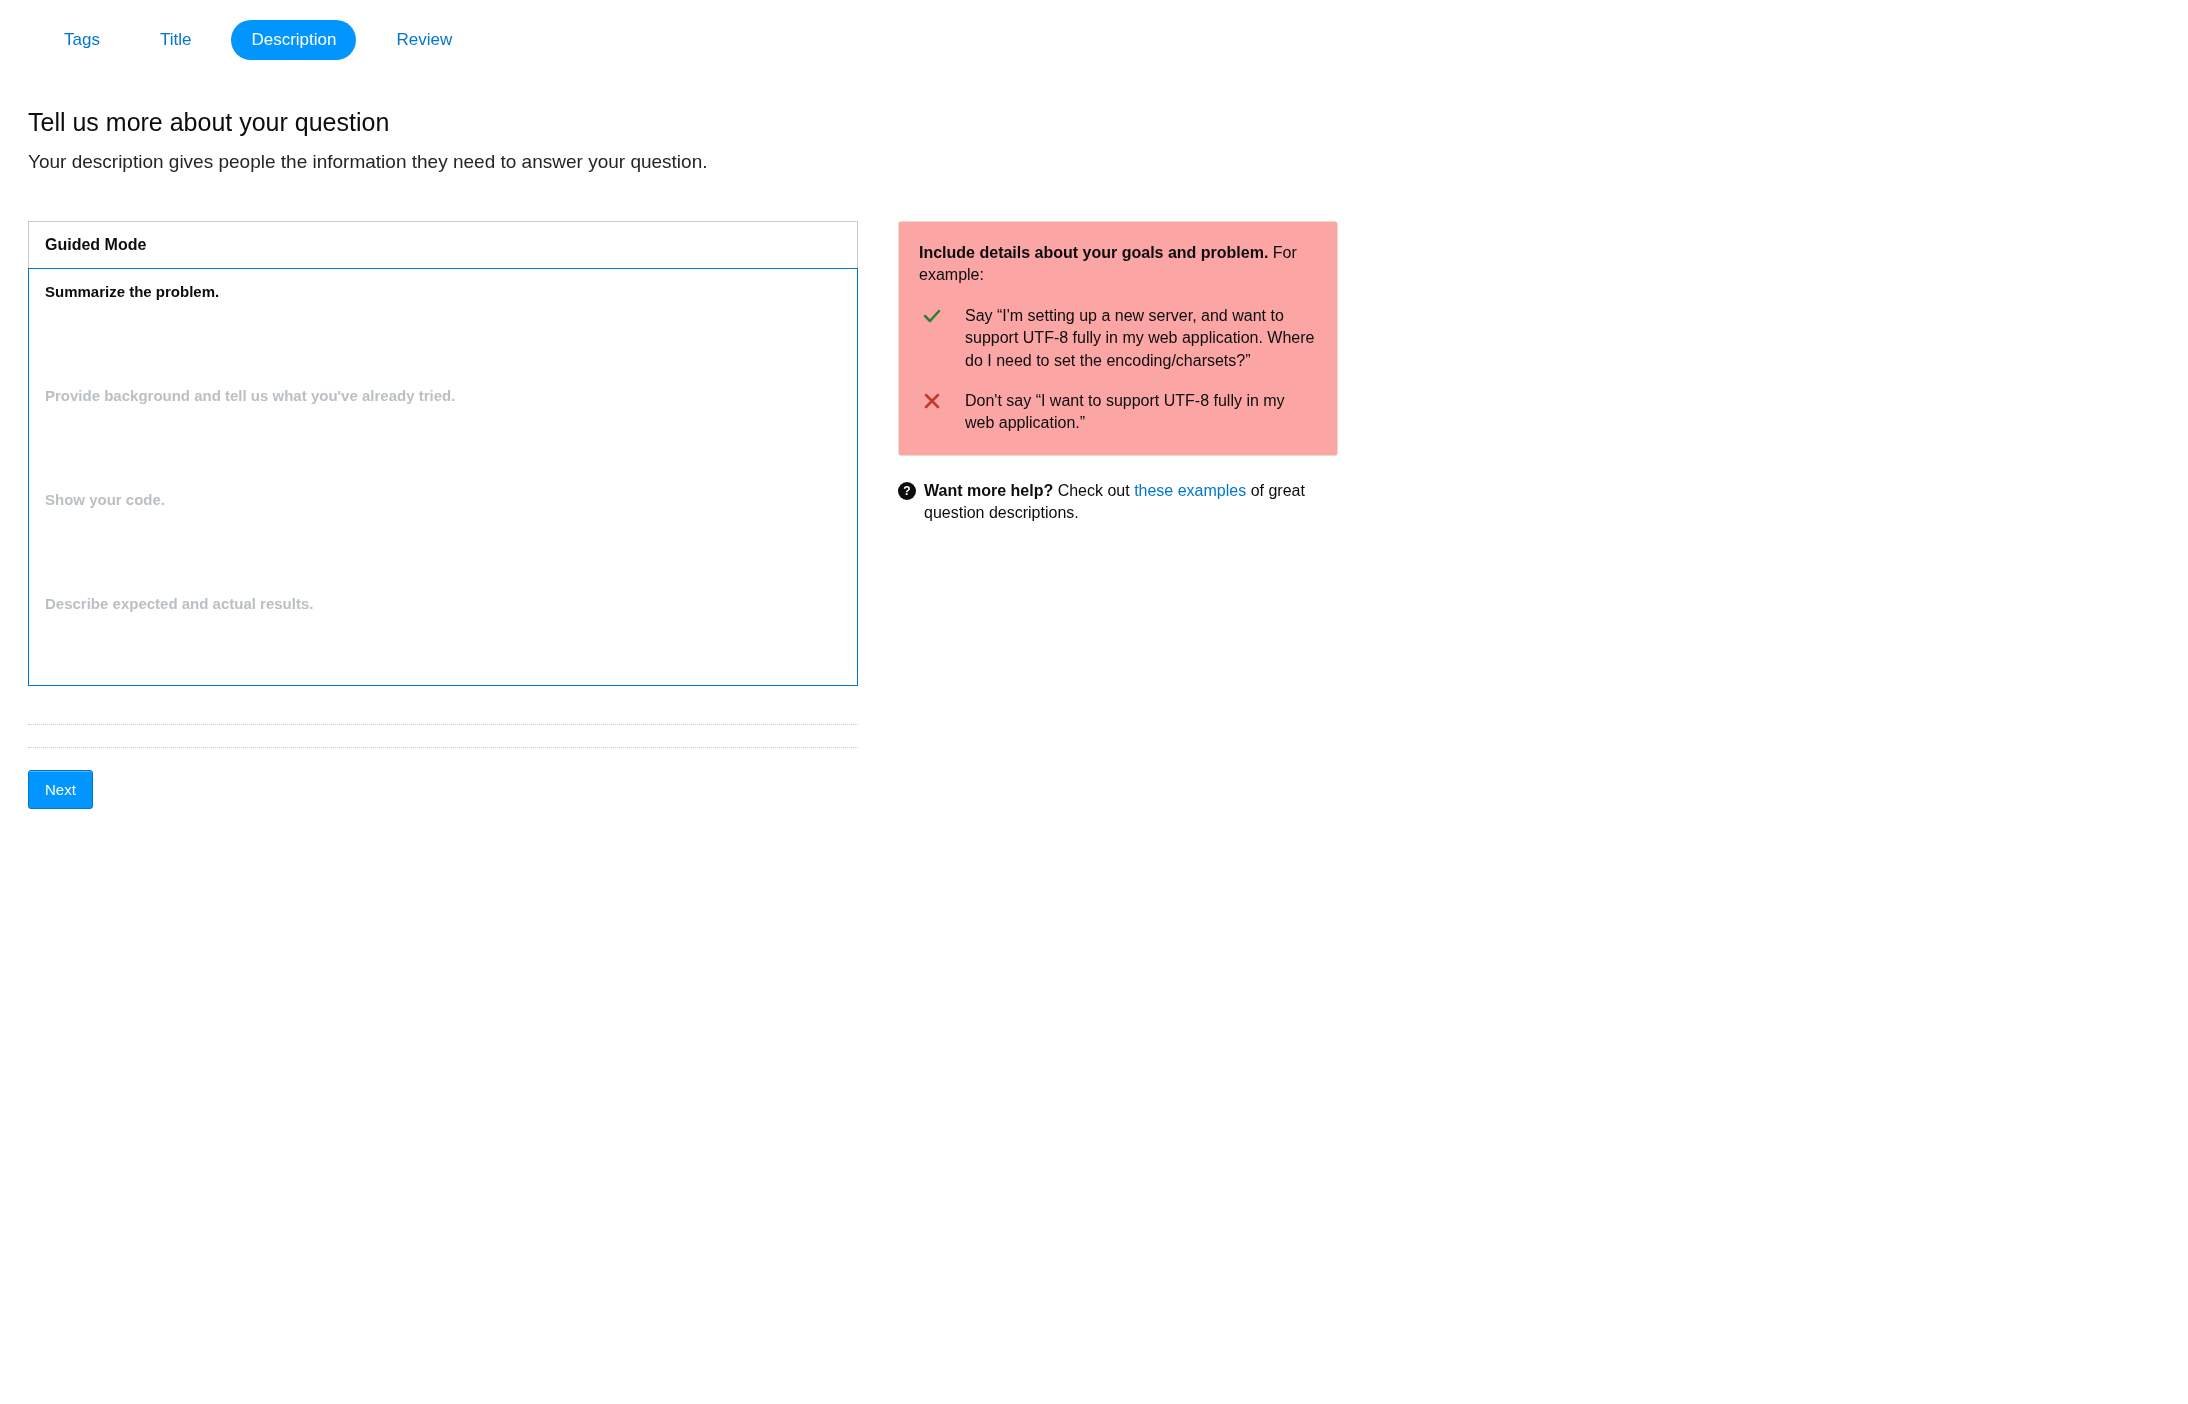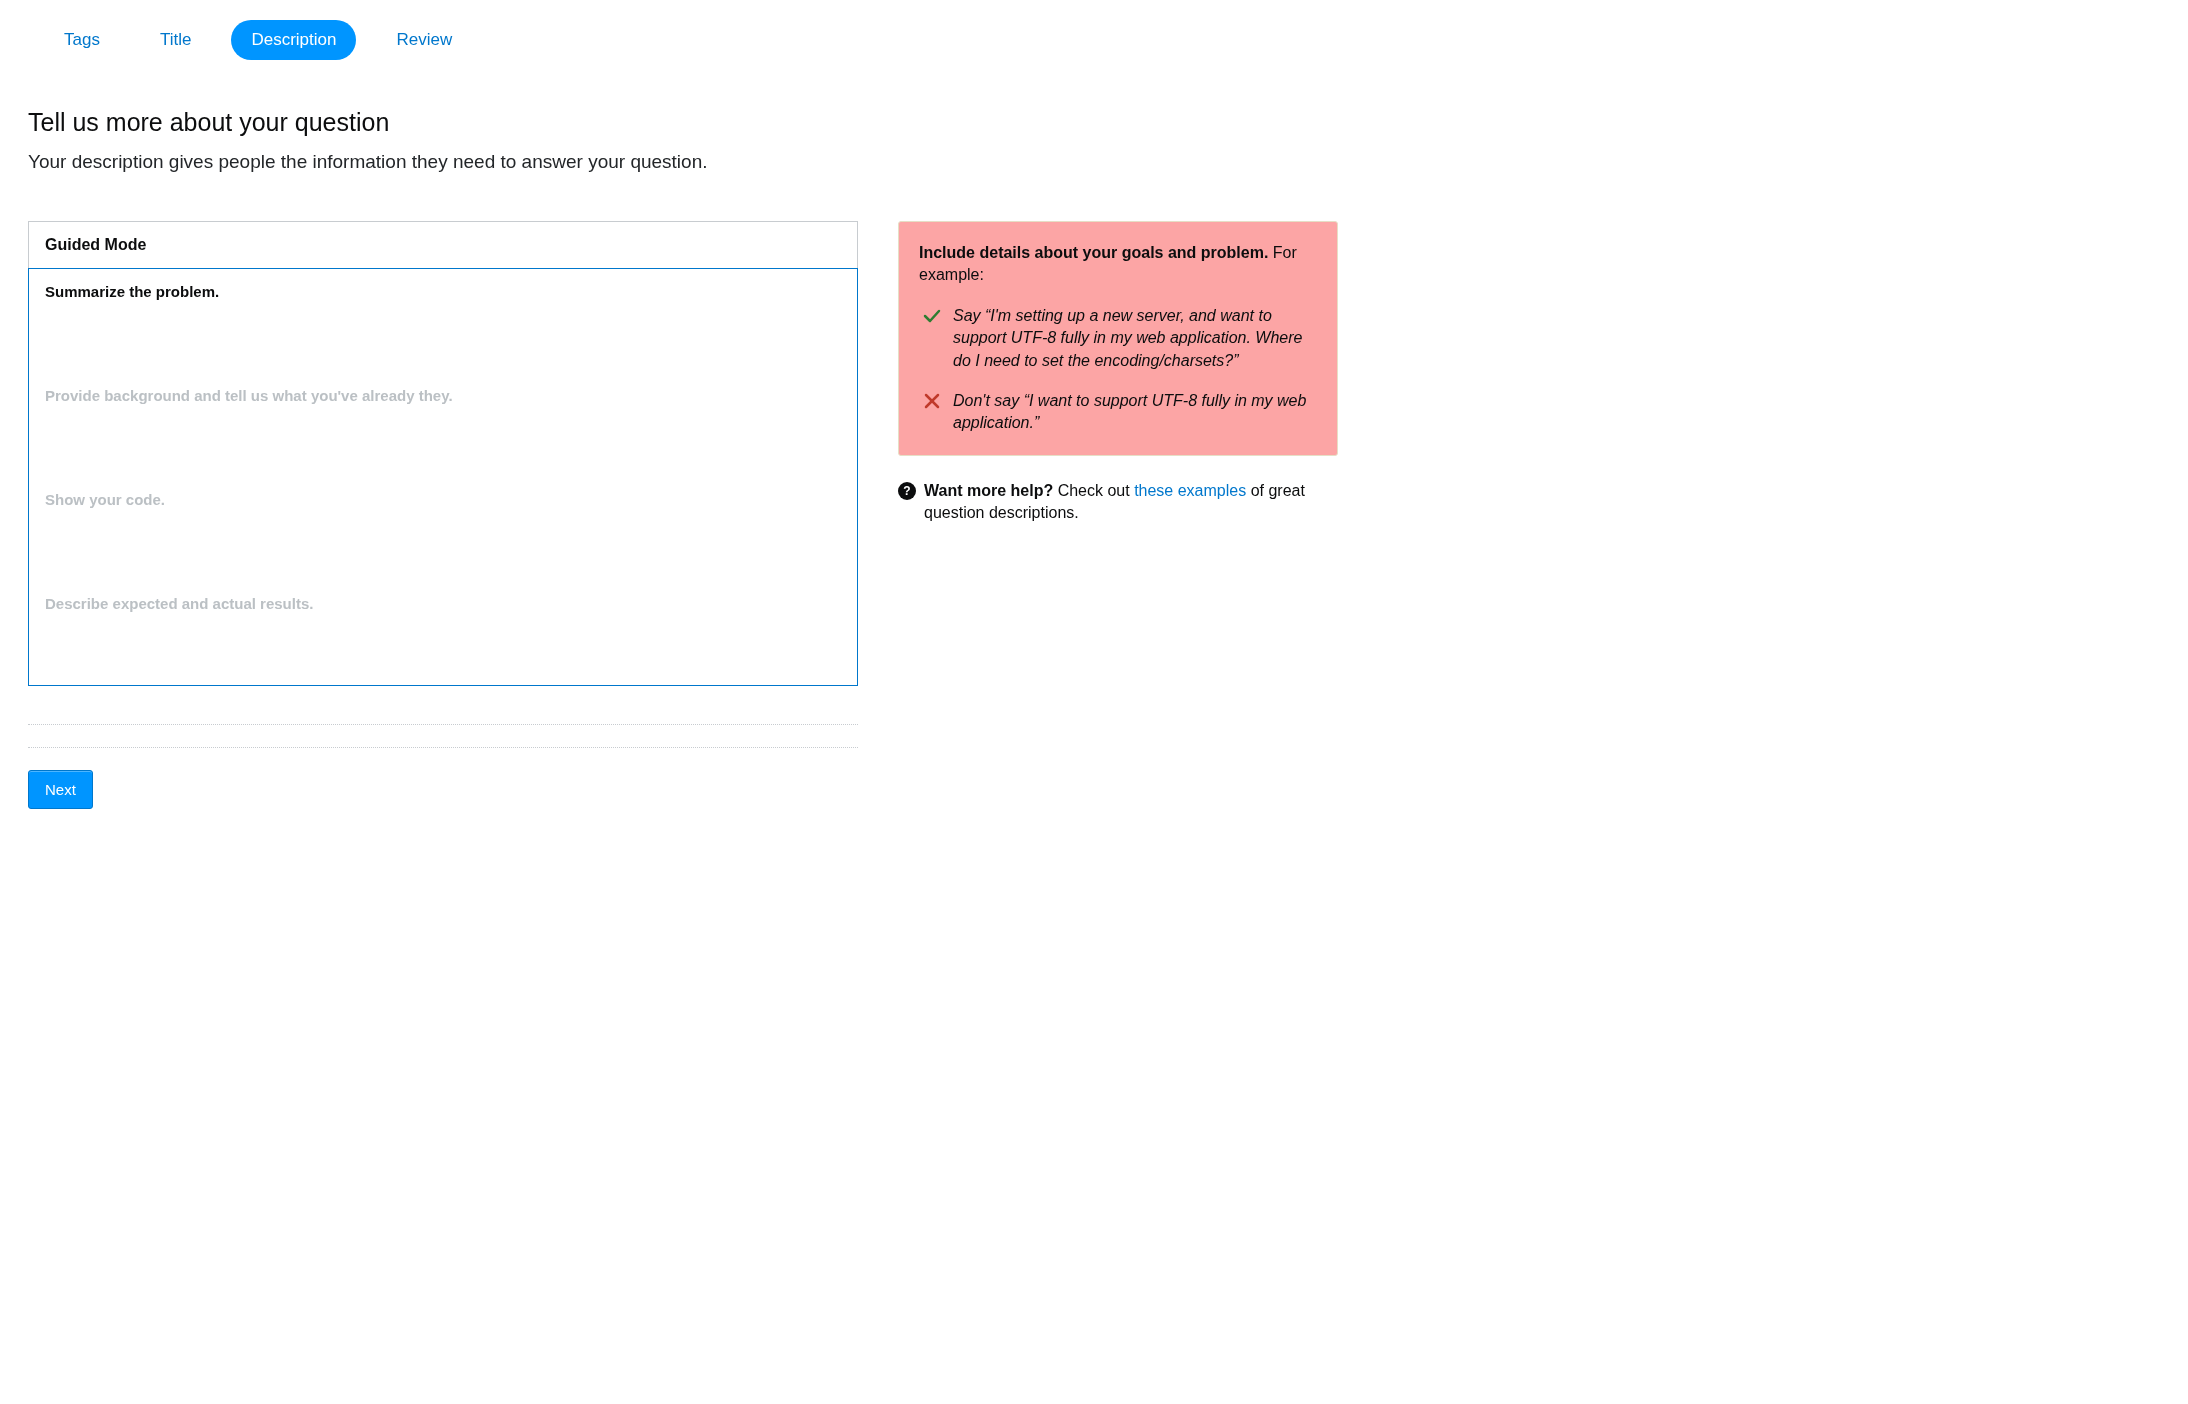--- a/index.html
+++ b/index.html
@@ -110,24 +110,23 @@
       font-size: 16px;
       line-height: 1.4;
       color: #0c0d0e;
       margin-bottom: 24px;
     }
     .tip-intro {
       margin-bottom: 18px;
     }
     .tip-item {
       display: flex;
-      gap: 12px;
+      gap: 24px;
       margin-bottom: 18px;
       padding-left: 4px;
-      font-style: italic;
     }
     .tip-item:last-child {
       margin-bottom: 0;
       justify-content: center;
     }
     .tip-icon {
       flex-shrink: 0;
       width: 18px;
       height: 18px;
       margin-top: 2px;
@@ -167,21 +166,21 @@
 
 <div class="content-row">
   <div class="main-col">
     <div class="guided-box">
       <div class="guided-header">Guided Mode</div>
       <div class="guided-body">
         <div class="prompt-section">
           <div class="prompt-label">Summarize the problem.</div>
         </div>
         <div class="prompt-section">
-          <div class="prompt-label dim">Provide background and tell us what you've already they.</div>
+          <div class="prompt-label dim">Provide background and tell us what you've already tried.</div>
         </div>
         <div class="prompt-section">
           <div class="prompt-label dim">Show your code.</div>
         </div>
         <div class="prompt-section">
           <div class="prompt-label dim">Describe expected and actual results.</div>
         </div>
       </div>
     </div>
 

